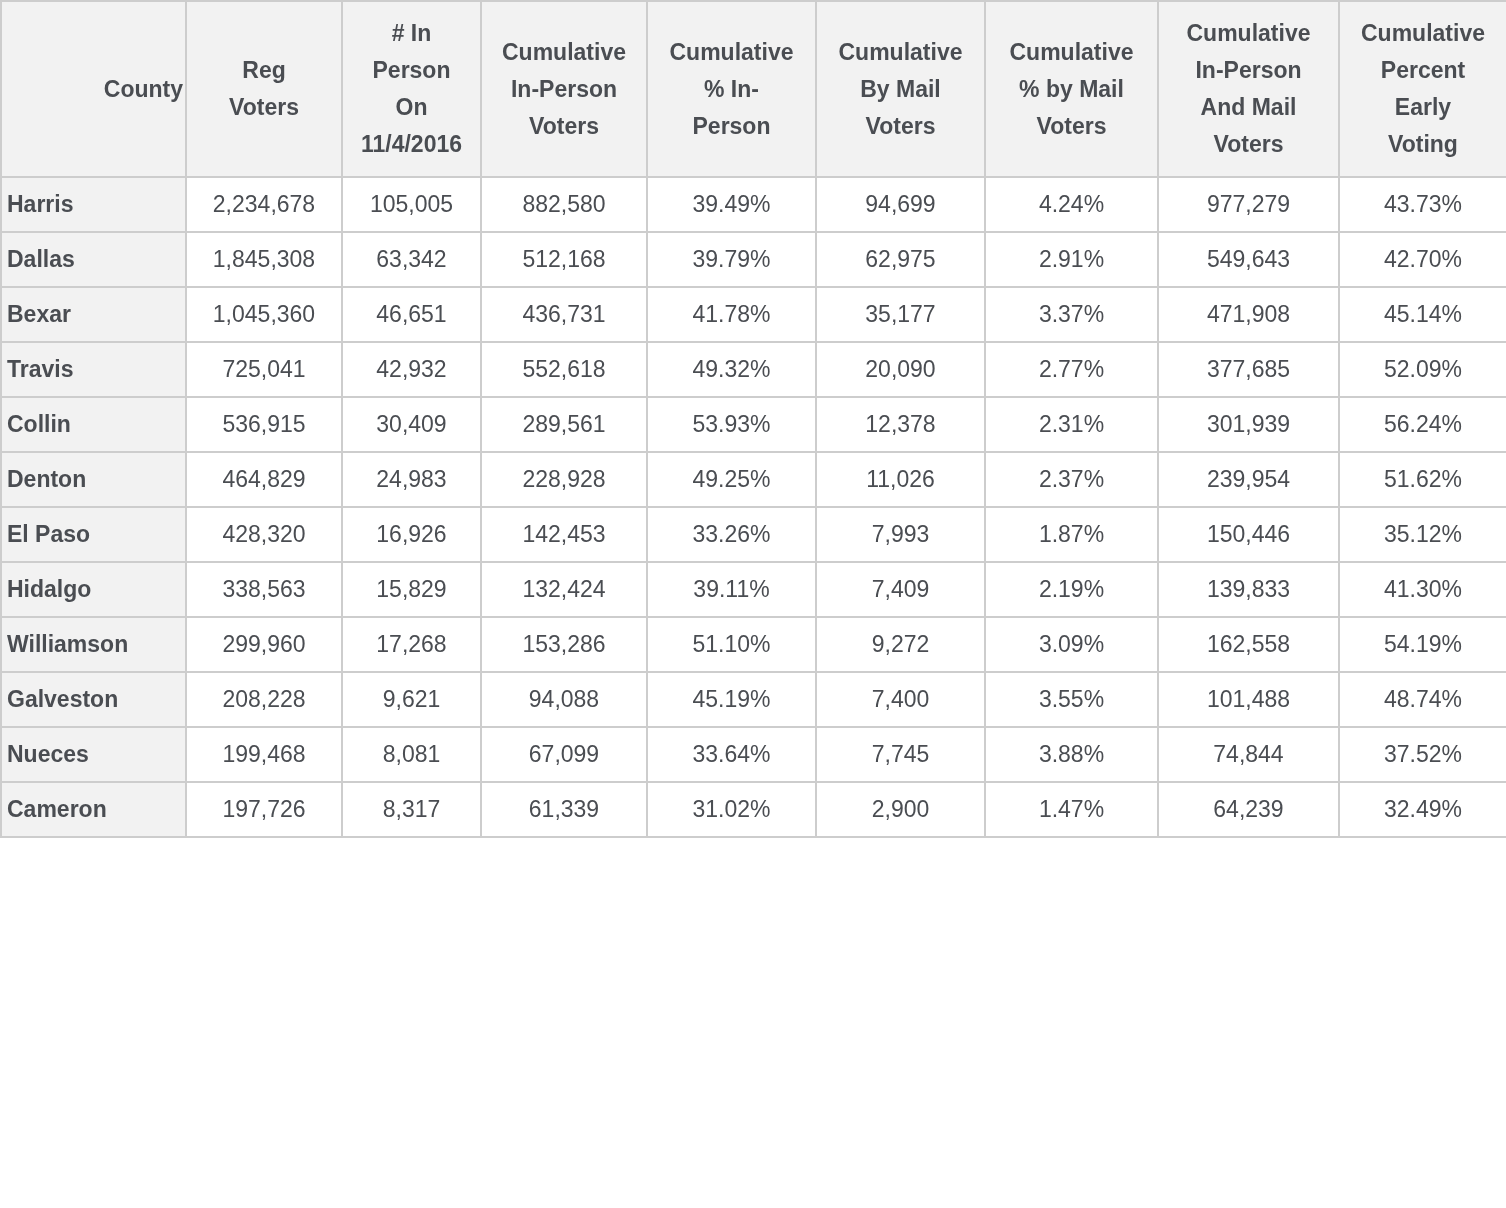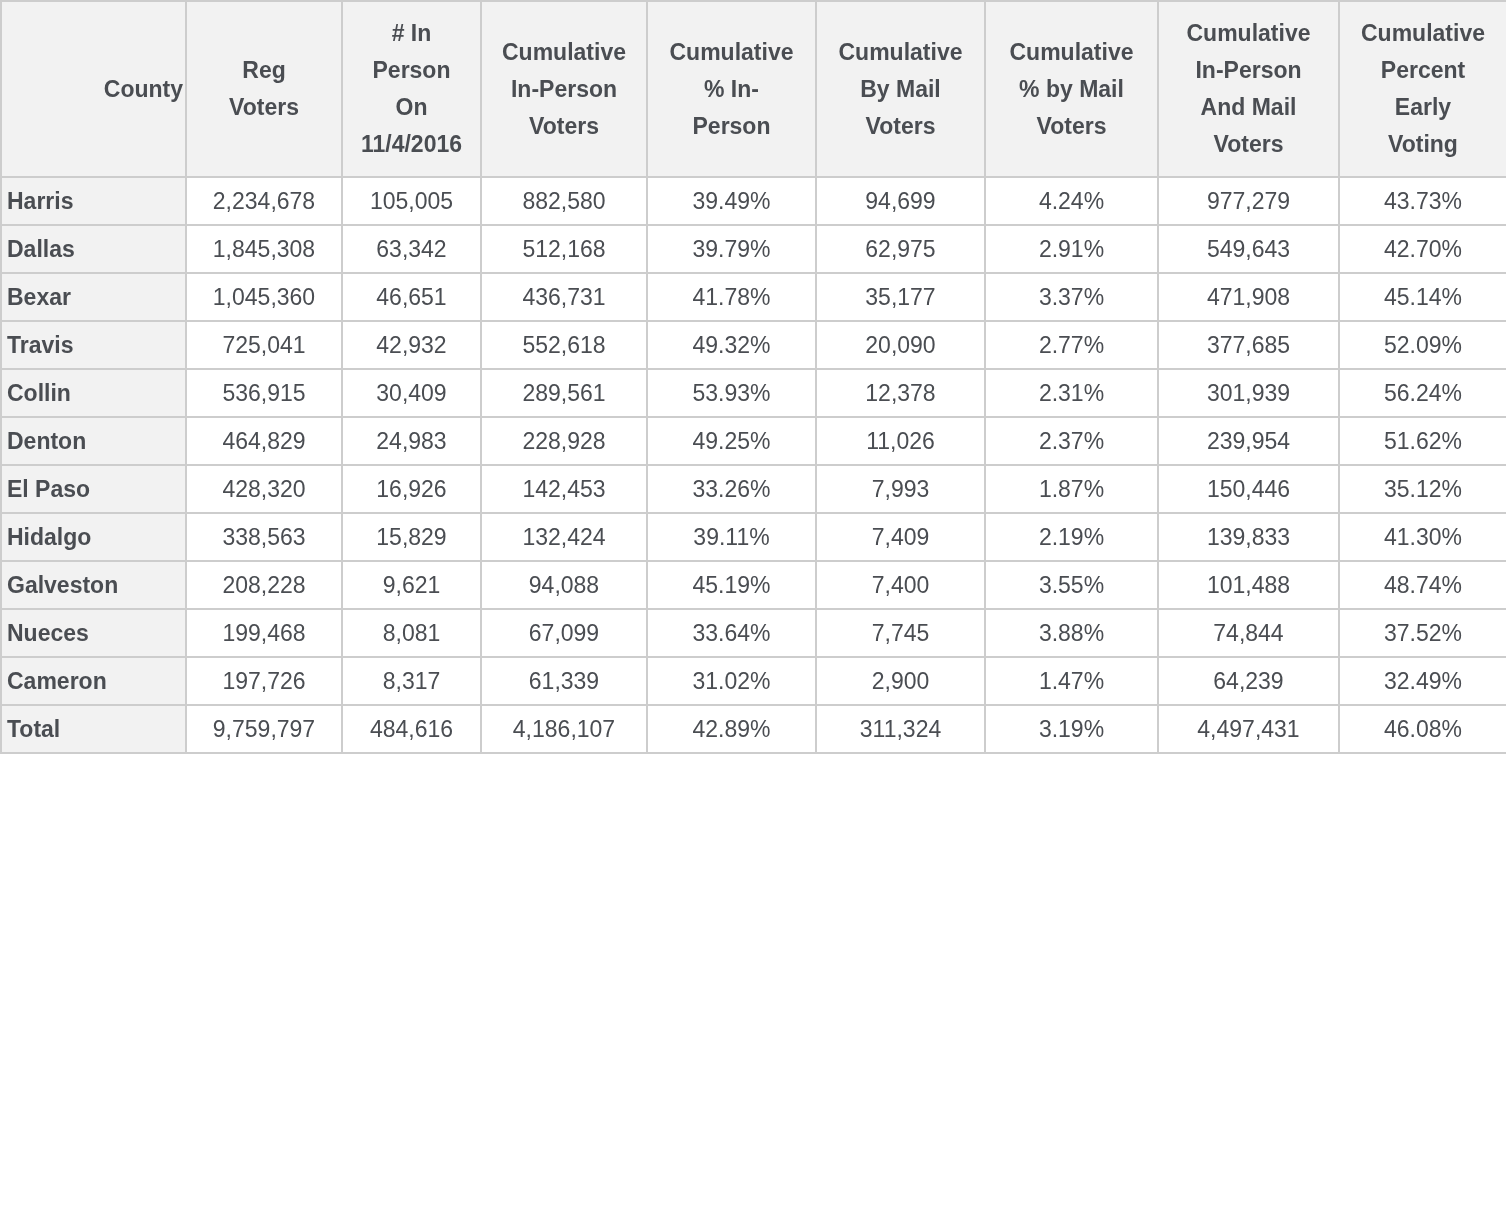--- a/index.html
+++ b/index.html
@@ -34,21 +34,21 @@
     text-align:center;
     font-weight:700;
     white-space:pre-line;
     line-height:37px;
     padding:0 2px;
   }
   .ev thead th.first{
     text-align:right;
     padding-left:6px;
   }
-  .ev tbody tr{height:48px;padding-left:42px;}
+  .ev tbody tr{height:55px;padding-left:42px;}
   .ev tbody th{
     background:var(--panel-bg);
     text-align:left;
     font-weight:700;
     padding-left:5px;
     vertical-align:middle;
   }
   .ev tbody td{
     background:#ffffff;
     text-align:center;
@@ -186,20 +186,31 @@
       <td>338,563</td>
       <td>15,829</td>
       <td>132,424</td>
       <td>39.11%</td>
       <td>7,409</td>
       <td>2.19%</td>
       <td>139,833</td>
       <td>41.30%</td>
     </tr>
     <tr>
+      <th>Williamson</th>
+      <td>299,960</td>
+      <td>17,268</td>
+      <td>153,286</td>
+      <td>51.10%</td>
+      <td>9,272</td>
+      <td>3.09%</td>
+      <td>162,558</td>
+      <td>54.19%</td>
+    </tr>
+    <tr>
       <th>Galveston</th>
       <td>208,228</td>
       <td>9,621</td>
       <td>94,088</td>
       <td>45.19%</td>
       <td>7,400</td>
       <td>3.55%</td>
       <td>101,488</td>
       <td>48.74%</td>
     </tr>
@@ -218,27 +229,16 @@
       <th>Cameron</th>
       <td>197,726</td>
       <td>8,317</td>
       <td>61,339</td>
       <td>31.02%</td>
       <td>2,900</td>
       <td>1.47%</td>
       <td>64,239</td>
       <td>32.49%</td>
     </tr>
-    <tr>
-      <th>Total</th>
-      <td>9,759,797</td>
-      <td>484,616</td>
-      <td>4,186,107</td>
-      <td>42.89%</td>
-      <td>311,324</td>
-      <td>3.19%</td>
-      <td>4,497,431</td>
-      <td>46.08%</td>
-    </tr>
   </tbody>
 </table>
 
 <div class="bottom-gap"></div>
 
 </body></html>

